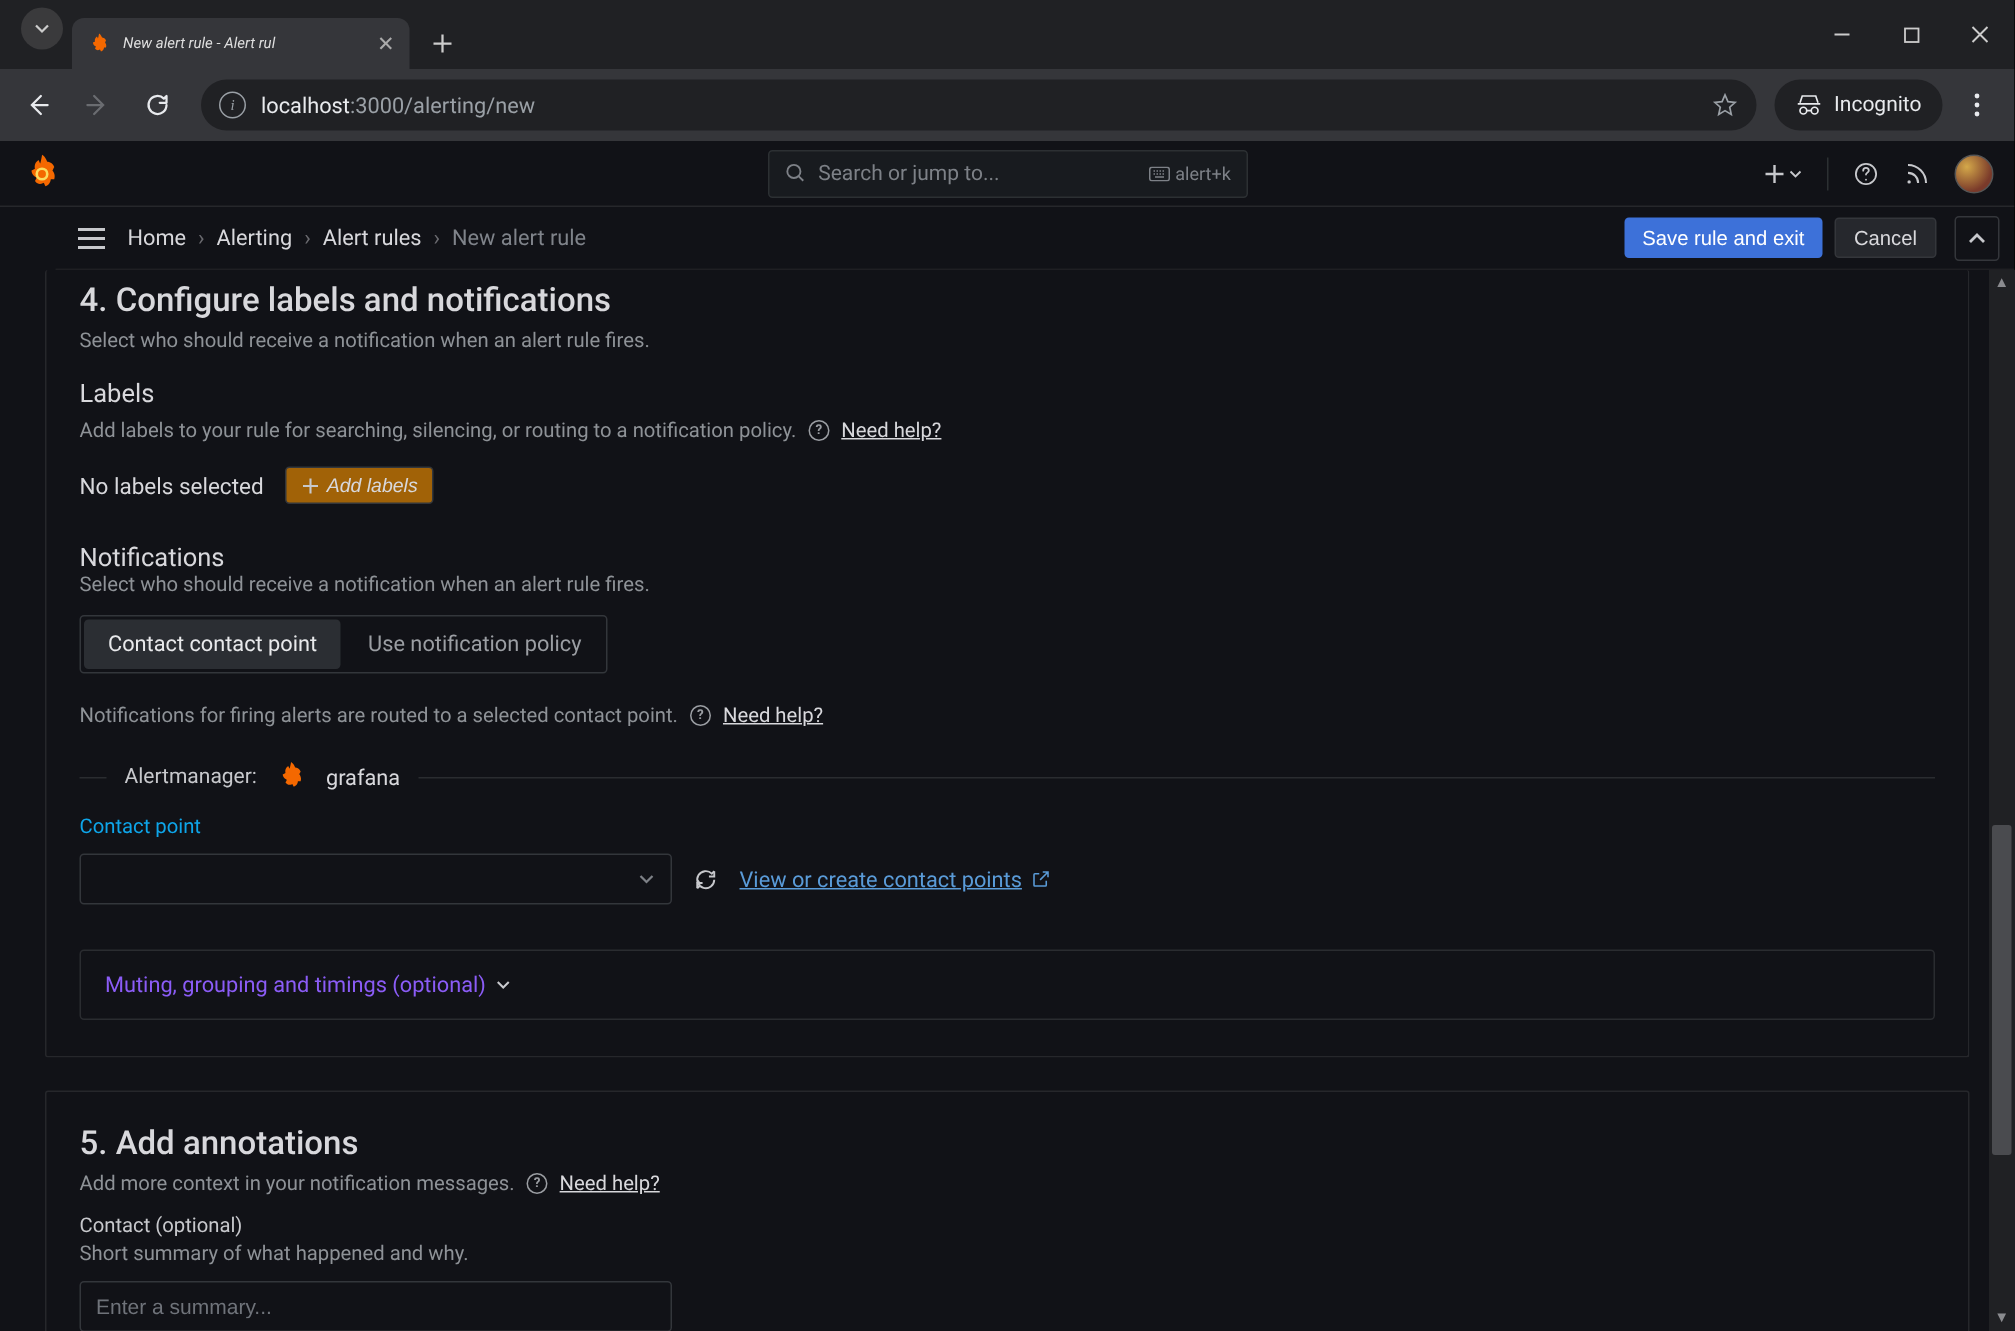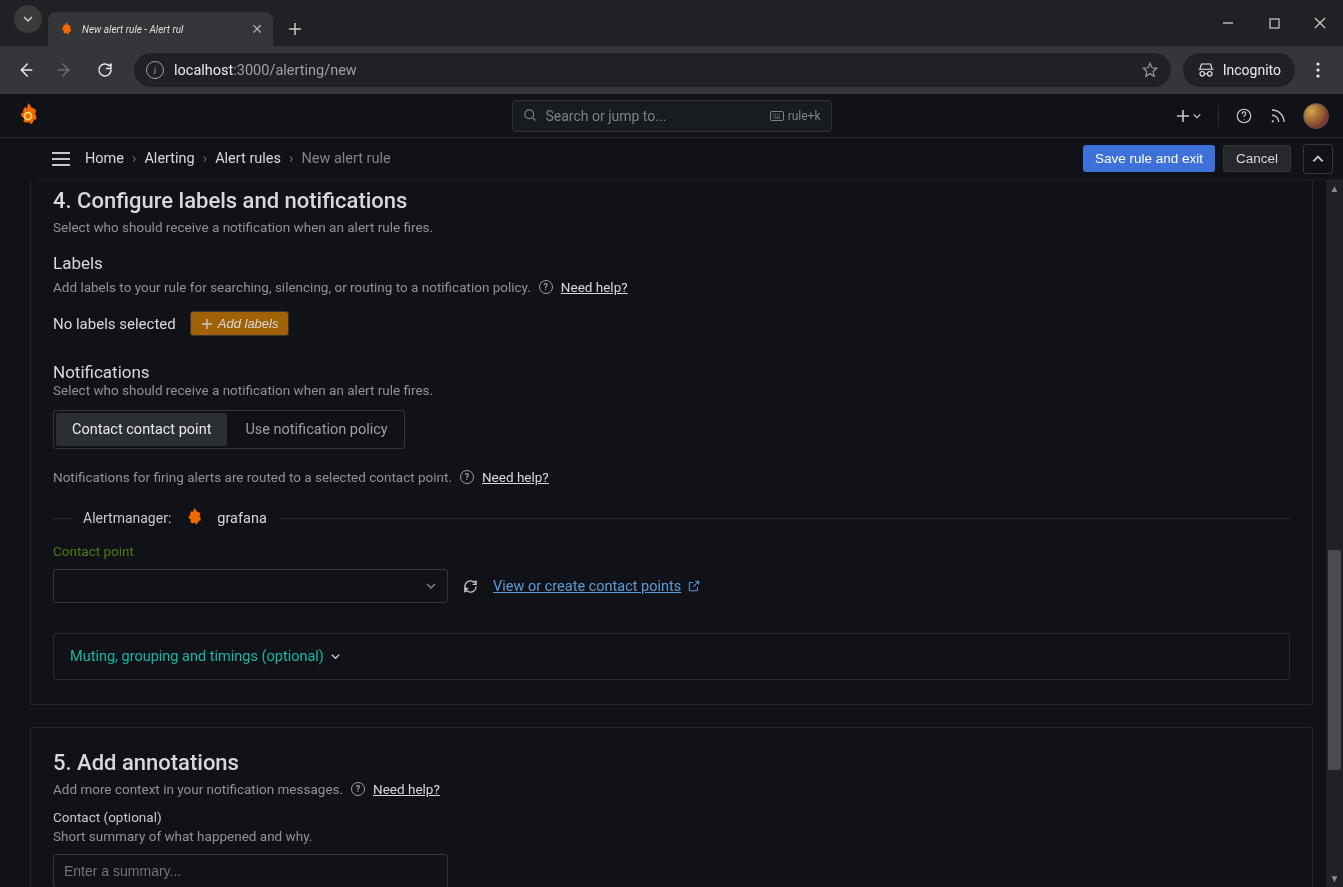--- a/index.html
+++ b/index.html
@@ -69,25 +69,25 @@
   .radio-group { display:flex; border:1px solid #33363b; border-radius:3px; overflow:hidden; margin-top:12px; width:fit-content;}
   .radio-item { padding:8px 16px; font-size:14.5px; color:#9b9ea3; cursor:pointer; }
   .radio-item.active { background:#2b2e33; color:#e8e9eb; border-radius:3px; margin:2px;}
   .radio-item:not(.active){ padding:10px 16px;}
   .am-row { display:flex; align-items:center; margin-top:22px; gap:12px; position:relative;}
   .am-row::before, .am-row::after { content:""; height:1px; background:#2a2c30; flex:0 0 18px;}
   .am-row::after { flex:1; }
   .am-lbl { font-size:14px; color:#c7c8cc; }
   .am-logo { width:22px; height:22px; }
   .am-name { font-size:14.5px; color:#d8d8dc; }
-  .field-label { font-size:13.5px; color:#4d7c0f; margin-top:14px; }
+  .field-label { font-size:13.5px; color:#0ea5e9; margin-top:14px; }
   .cp-row { display:flex; align-items:center; gap:14px; margin-top:10px;}
   .select { width:395px; height:34px; background:#111217; border:1px solid #33363b; border-radius:3px; display:flex; align-items:center; justify-content:flex-end; padding:0 10px; color:#7e8187;}
   .link-primary { color:#5a9bd8; text-decoration:underline; font-size:14.5px; display:flex; align-items:center; gap:6px;}
-  .collapse-row { border:1px solid #2a2c30; border-radius:3px; padding:14px 16px; margin-top:30px; font-size:14.5px; color:#14b8a6; display:flex; align-items:center; gap:6px;}
+  .collapse-row { border:1px solid #2a2c30; border-radius:3px; padding:14px 16px; margin-top:30px; font-size:14.5px; color:#8b5cf6; display:flex; align-items:center; gap:6px;}
   .field-block { margin-top:12px; }
   .field-name { font-size:13.5px; color:#c7c8cc; }
   .field-desc { font-size:13.5px; color:#8e9297; margin-top:3px;}
   .text-input { width:395px; height:34px; background:#111217; border:1px solid #33363b; border-radius:3px; margin-top:10px; padding:16px 10px; color:#d8d8dc; font-size:14px;}
   .text-input::placeholder { color:#6f737a; }
 
   
   .fake-scroll { position:absolute; right:0; top:0; width:17px; height:100%; background:#202124; }
   .fake-scroll .thumb { position:absolute; left:2px; right:2px; top:370px; height:220px; background:#4a4b4f; border-radius:2px;}
   .fake-scroll .arrow { position:absolute; left:0; right:0; height:17px; color:#8a8b8f; font-size:10px; display:flex;align-items:center;justify-content:center;}
@@ -190,21 +190,21 @@
       <svg width="15" height="15" viewBox="0 0 24 24">
           <circle cx="10" cy="10" r="7" stroke="#7d8187" stroke-width="2" fill="none"></circle>
           <path d="M15 15l5 5" stroke="#7d8187" stroke-width="2"></path>
         </svg>
       <span>Search or jump to...</span>
       <span class="kbd">
         <svg width="14" height="10" viewBox="0 0 14 10">
             <rect x="0.5" y="0.5" width="13" height="9" rx="1.5" stroke="#7d8187" fill="none"></rect>
             <path d="M3 3h1M5 3h1M7 3h1M9 3h1M3 5h1M5 5h1M7 5h1M9 5h1M4 7h6" stroke="#7d8187" stroke-width="0.9"></path>
           </svg>
-        <span>rule+k</span>
+        <span>alert+k</span>
       </span>
     </div>
     <div class="g-topbar-right">
       <span class="icon add">
         <svg width="14" height="14" viewBox="0 0 14 14">
             <path d="M7 1v12M1 7h12" stroke="#c7c8cc" stroke-width="1.6"></path>
           </svg>
         <svg width="10" height="10" viewBox="0 0 12 12">
             <path d="M2 4l4 4 4-4" stroke="#c7c8cc" stroke-width="1.5" fill="none"></path>
           </svg>

